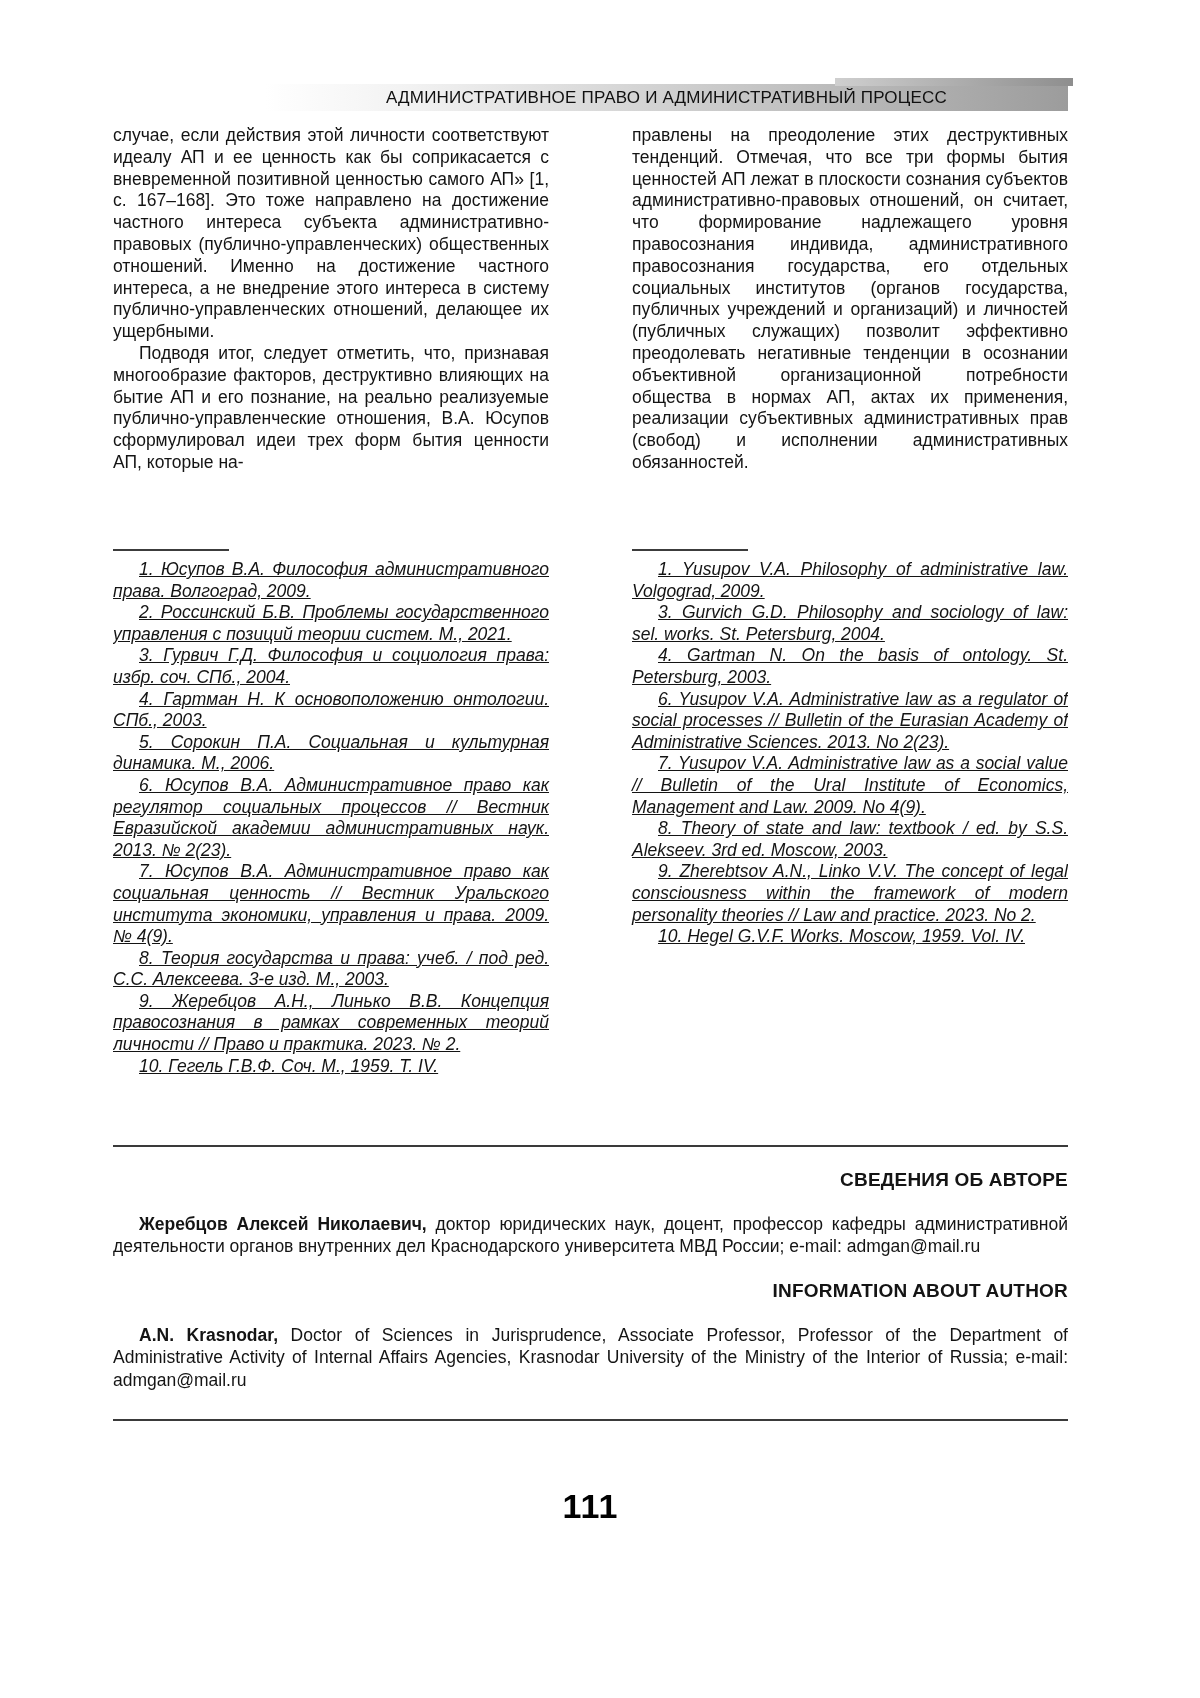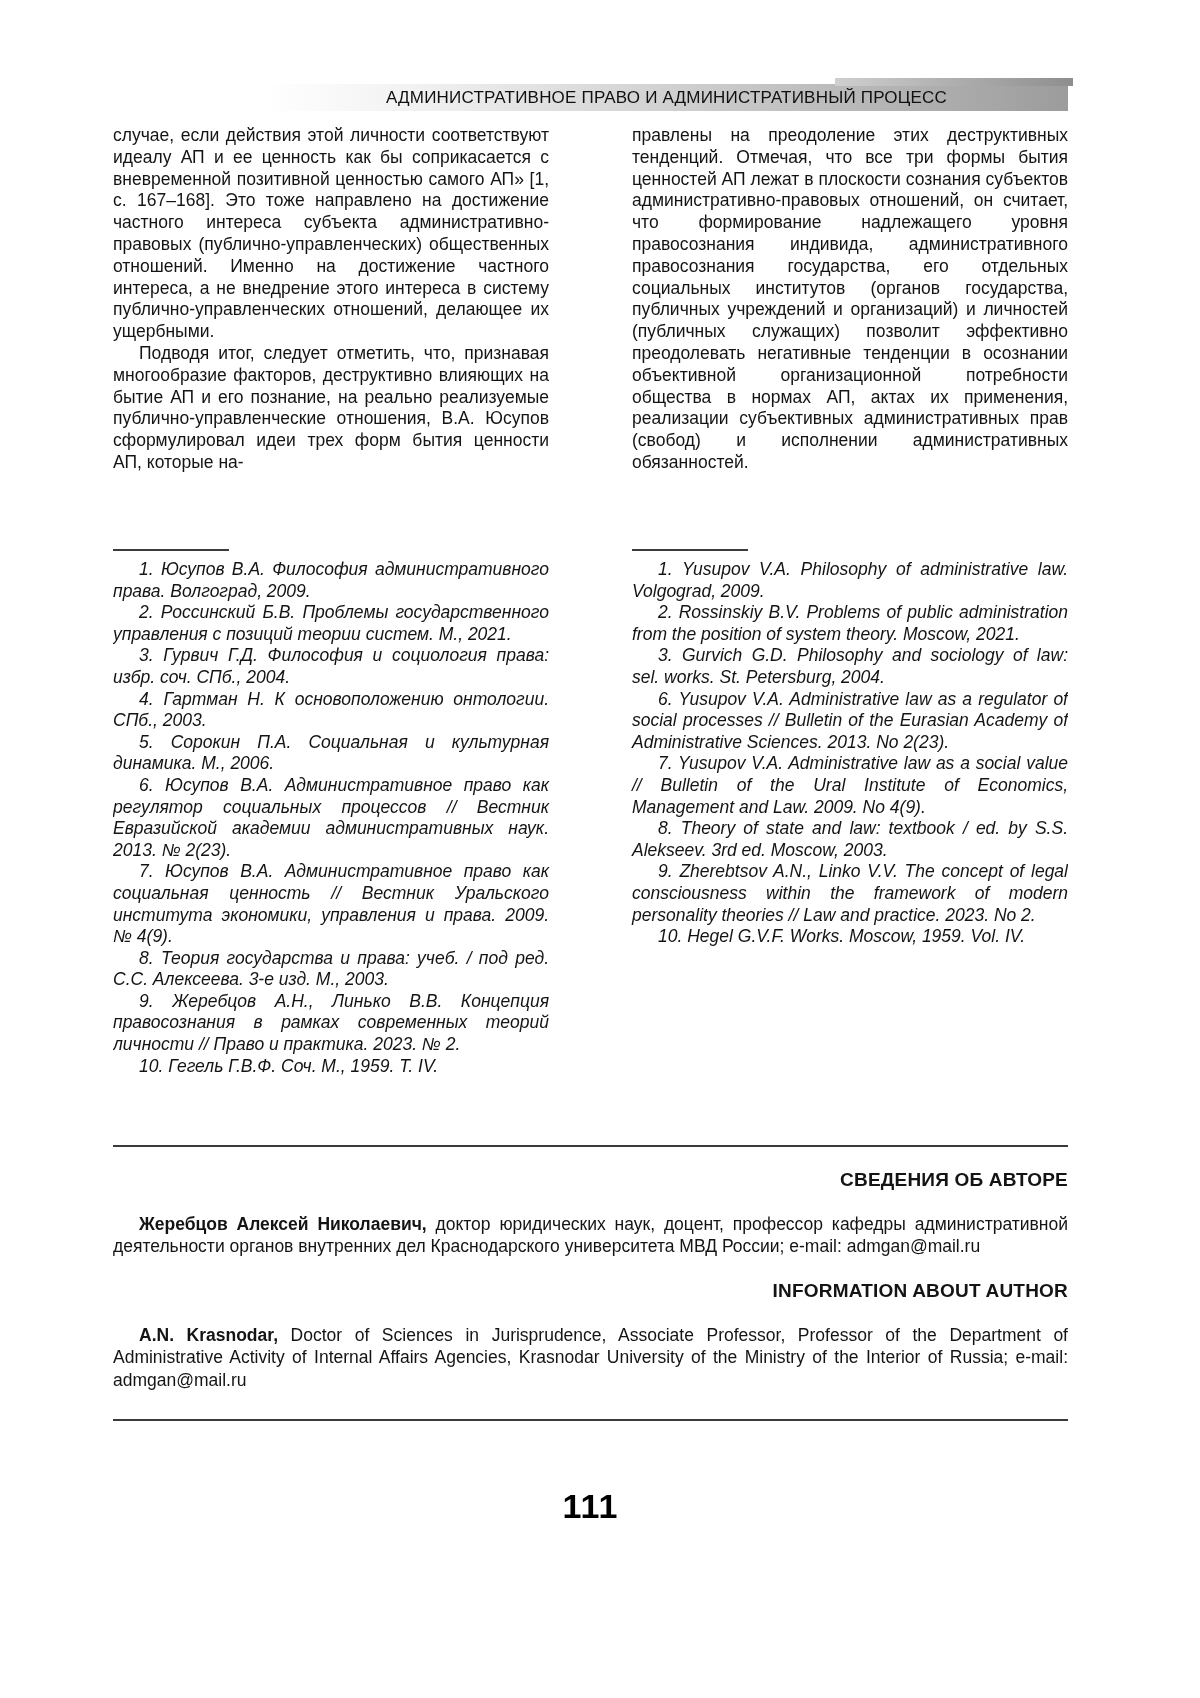--- a/index.html
+++ b/index.html
@@ -57,20 +57,21 @@
     border-top: 2px solid #3c3c3c;
     margin: 6px 0 8px 0;
   }
   .ref {
     margin: 0;
     font-size: 17.5px;
     line-height: 21.6px;
     font-style: italic;
     text-align: justify;
     text-indent: 26px;
+    text-decoration: underline;
   }
   .full-rule {
     border: 0;
     border-top: 2.5px solid #3a3a3a;
     margin: 0;
   }
   .section-heading {
     margin: 22px 0 0 0;
     font-size: 19px;
     font-weight: bold;
@@ -126,22 +127,22 @@
       </div>
     </div>
 
     <div class="column">
       <div class="col-body">
         <p class="body-p no-indent">правлены на преодоление этих деструктивных тенденций. Отмечая, что все три формы бытия ценностей АП лежат в плоскости сознания субъектов административно-правовых отношений, он считает, что формирование надлежащего уровня правосознания индивида, административного правосознания государства, его отдельных социальных институтов (органов государства, публичных учреждений и организаций) и личностей (публичных служащих) позволит эффективно преодолевать негативные тенденции в осознании объективной организационной потребности общества в нормах АП, актах их применения, реализации субъективных административных прав (свобод) и исполнении административных обязанностей.</p>
       </div>
       <hr class="fn-rule">
       <div class="footnotes">
         <p class="ref">1. Yusupov V.A. Philosophy of administrative law. Volgograd, 2009.</p>
-        <p class="ref">2. Rossinskiy B.V. Problems of public administration from the position of system theory. Moscow, 2021.</p>
         <p class="ref">3. Gurvich G.D. Philosophy and sociology of law: sel. works. St. Petersburg, 2004.</p>
+        <p class="ref">4. Gartman N. On the basis of ontology. St. Petersburg, 2003.</p>
         <p class="ref">6. Yusupov V.A. Administrative law as a regulator of social processes // Bulletin of the Eurasian Academy of Administrative Sciences. 2013. No 2(23).</p>
         <p class="ref">7. Yusupov V.A. Administrative law as a social value // Bulletin of the Ural Institute of Economics, Management and Law. 2009. No 4(9).</p>
         <p class="ref">8. Theory of state and law: textbook / ed. by S.S. Alekseev. 3rd ed. Moscow, 2003.</p>
         <p class="ref">9. Zherebtsov A.N., Linko V.V. The concept of legal consciousness within the framework of modern personality theories // Law and practice. 2023. No 2.</p>
         <p class="ref">10. Hegel G.V.F. Works. Moscow, 1959. Vol. IV.</p>
       </div>
     </div>
 
   </div>
 

